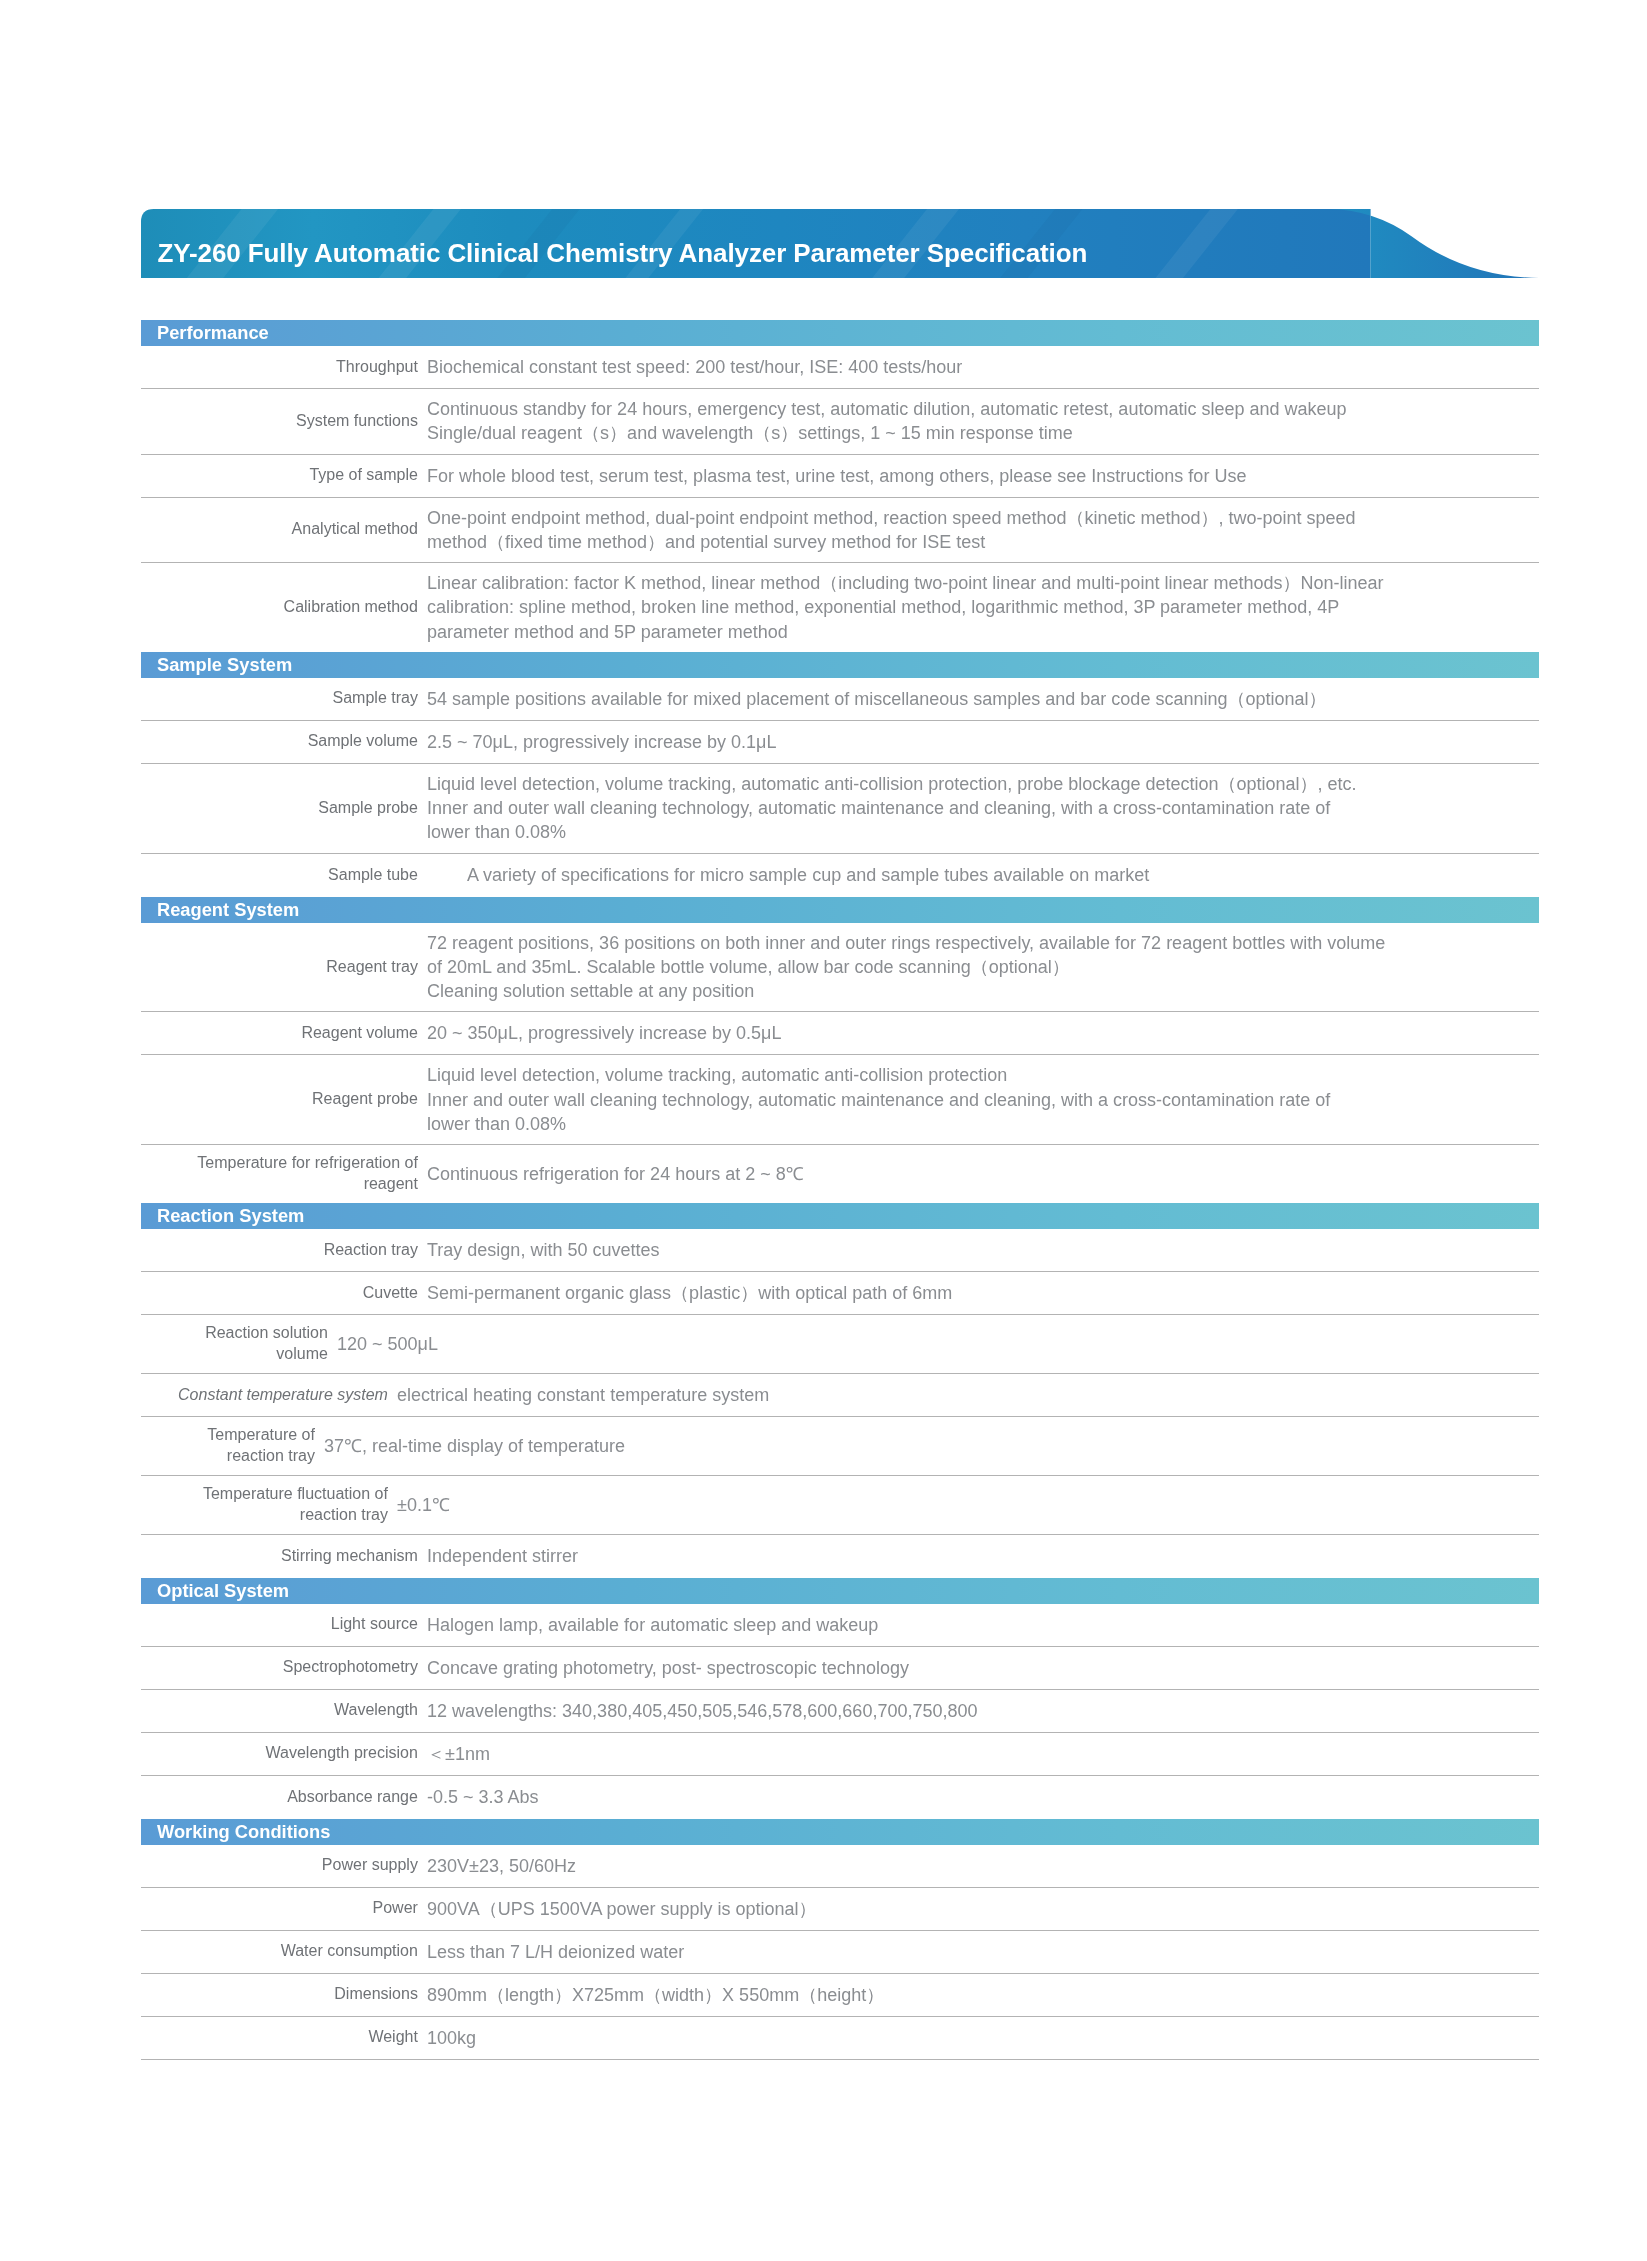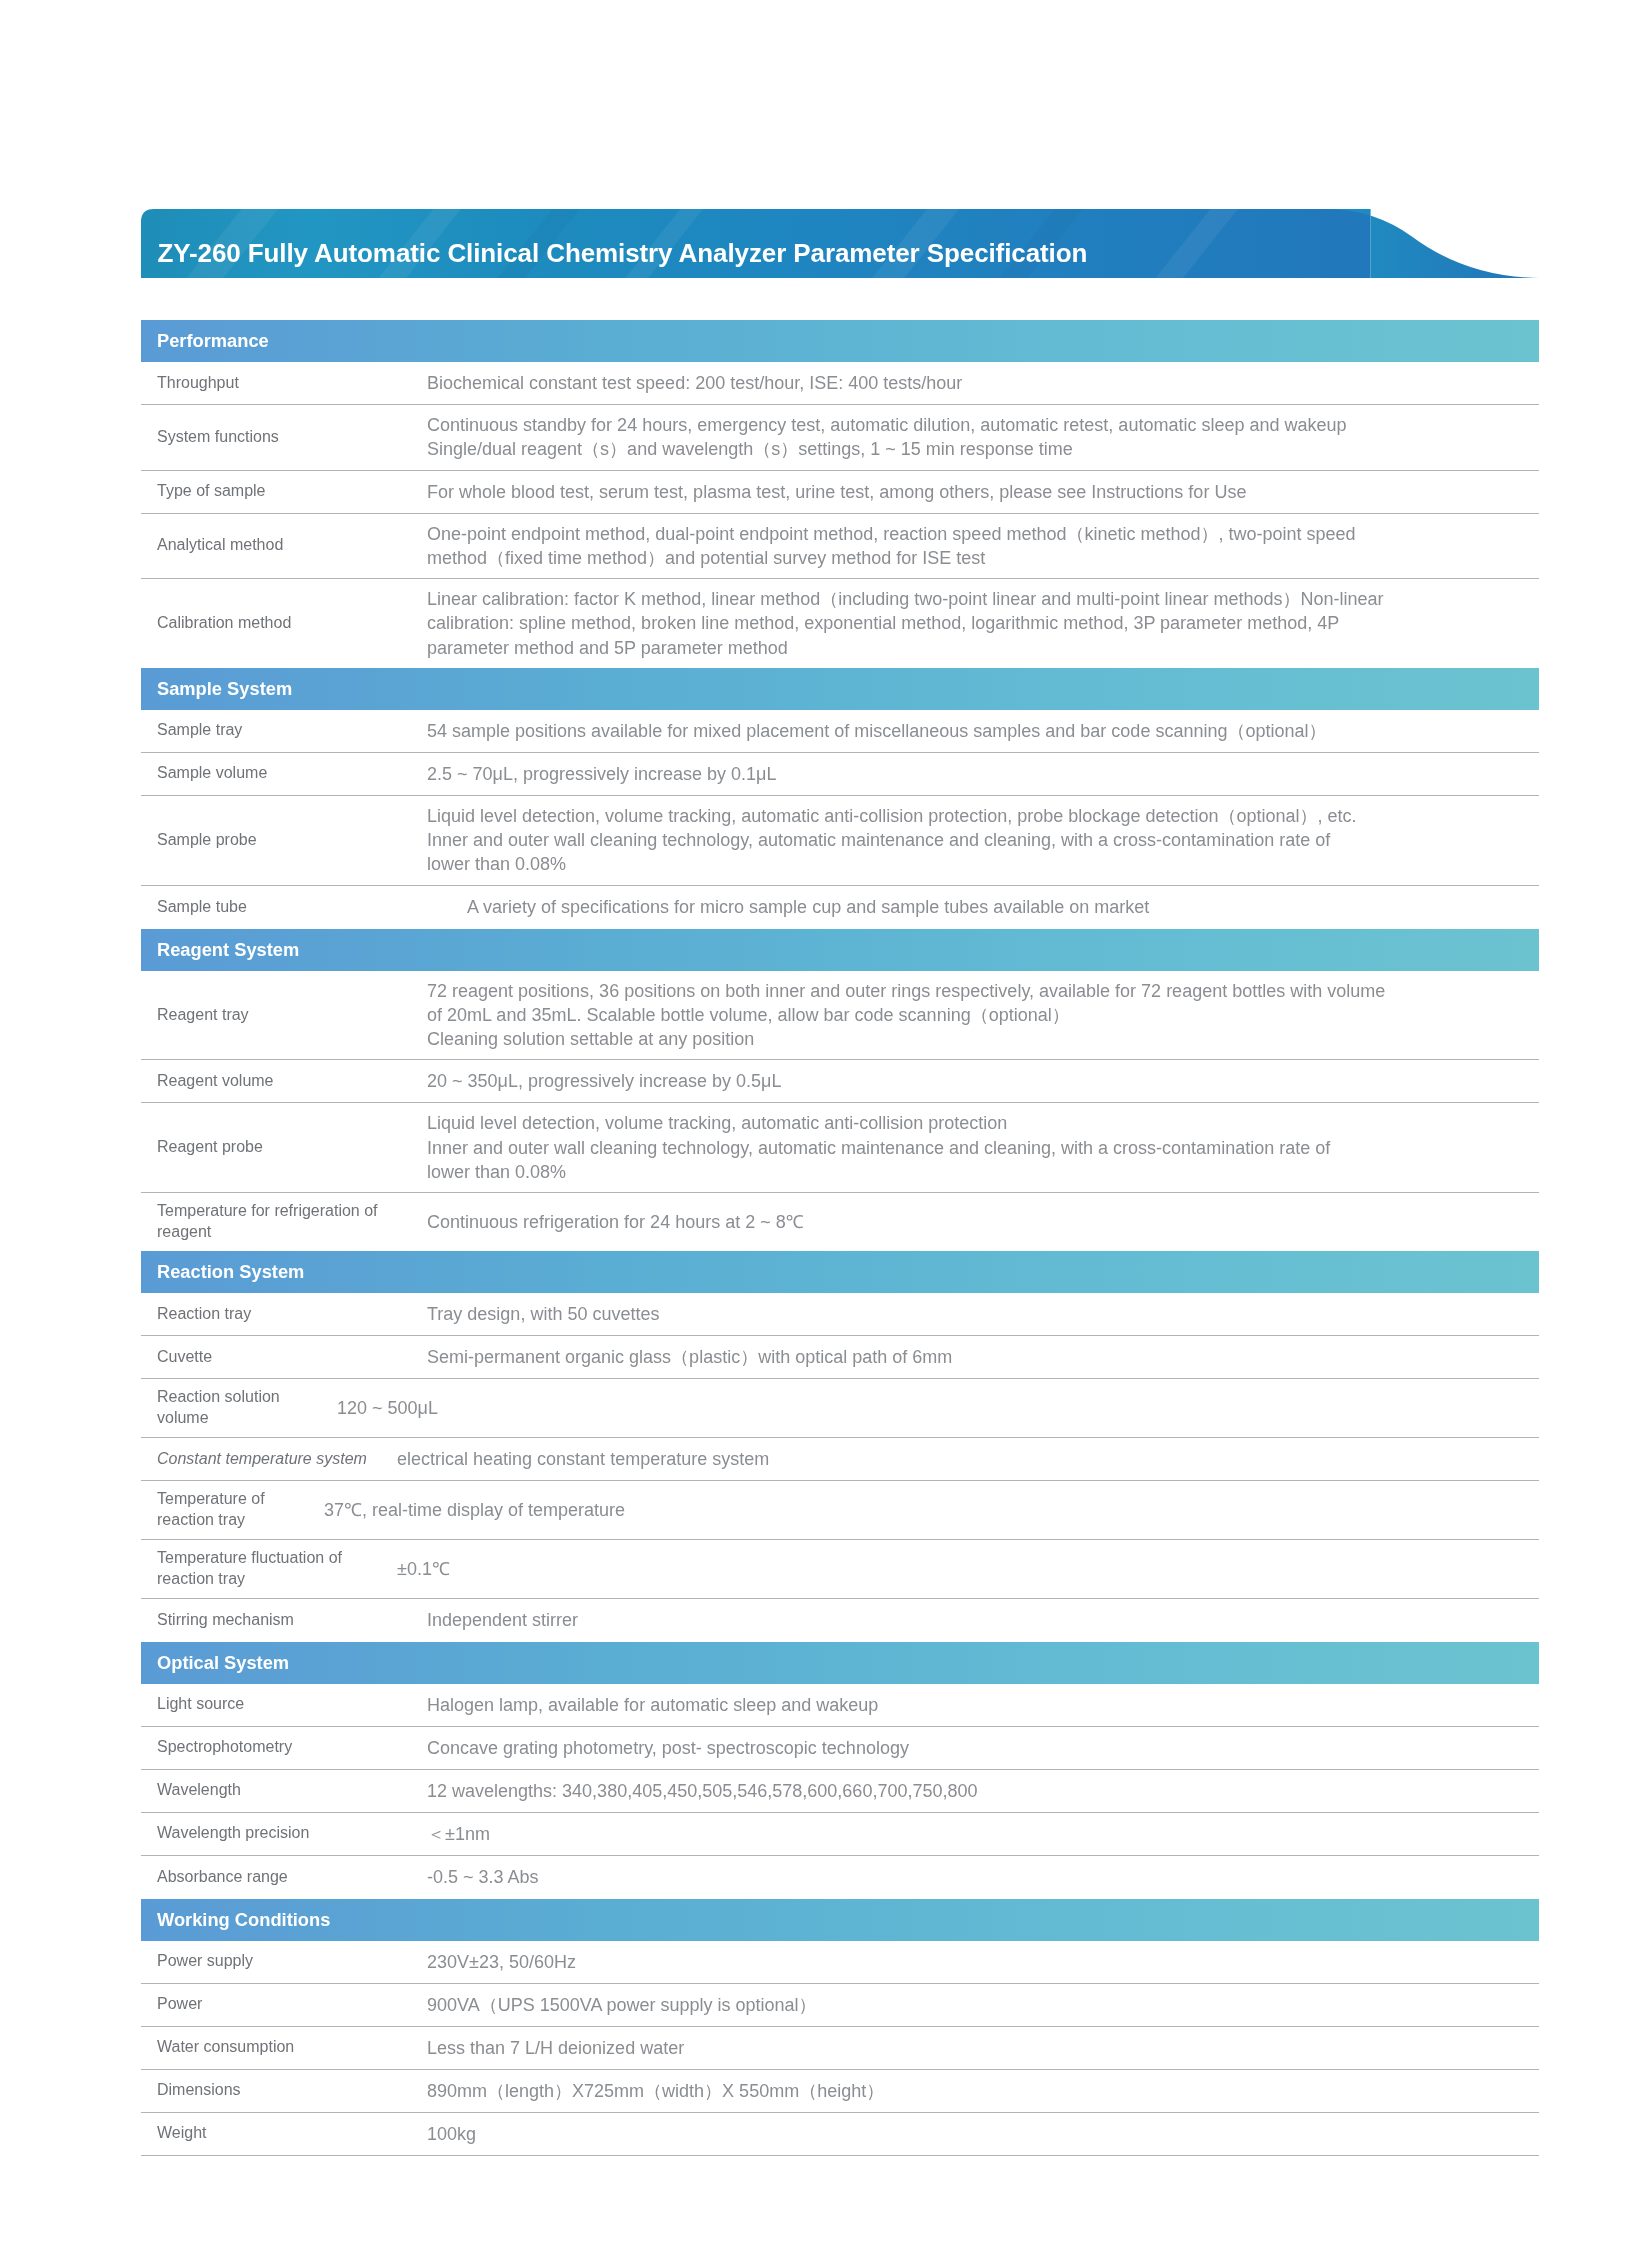--- a/index.html
+++ b/index.html
@@ -56,21 +56,21 @@
 
   
   .spec-table {
     position: absolute;
     left: 141px;
     top: 320px;
     width: 1398px;
   }
 
   .section-header {
-    height: 42px;
+    height: 26px;
     background: linear-gradient(90deg, #5a9bd5 0%, #5aaed3 35%, #63bcd3 70%, #6bc3d0 100%);
     display: flex;
     align-items: center;
     padding-left: 16px;
     box-sizing: border-box;
   }
   .section-header-label {
     color: #ffffff;
     font-size: 18.3px;
     font-weight: bold;
@@ -85,20 +85,21 @@
     min-height: 43px;
   }
   .row-label {
     flex: 0 0 286px;
     width: 286px;
     padding: 8.2px 9.1px 8.2px 16px;
     box-sizing: border-box;
     color: #6f7276;
     font-size: 16px;
     line-height: 1.30;
+    text-align: right;
   }
   .row-value {
     flex: 1 1 auto;
     padding: 8.2px 13.7px 8.2px 0px;
     box-sizing: border-box;
     color: #8a8d91;
     font-size: 18px;
     line-height: 1.34;
   }
   .row-value .vline { display: block; }

